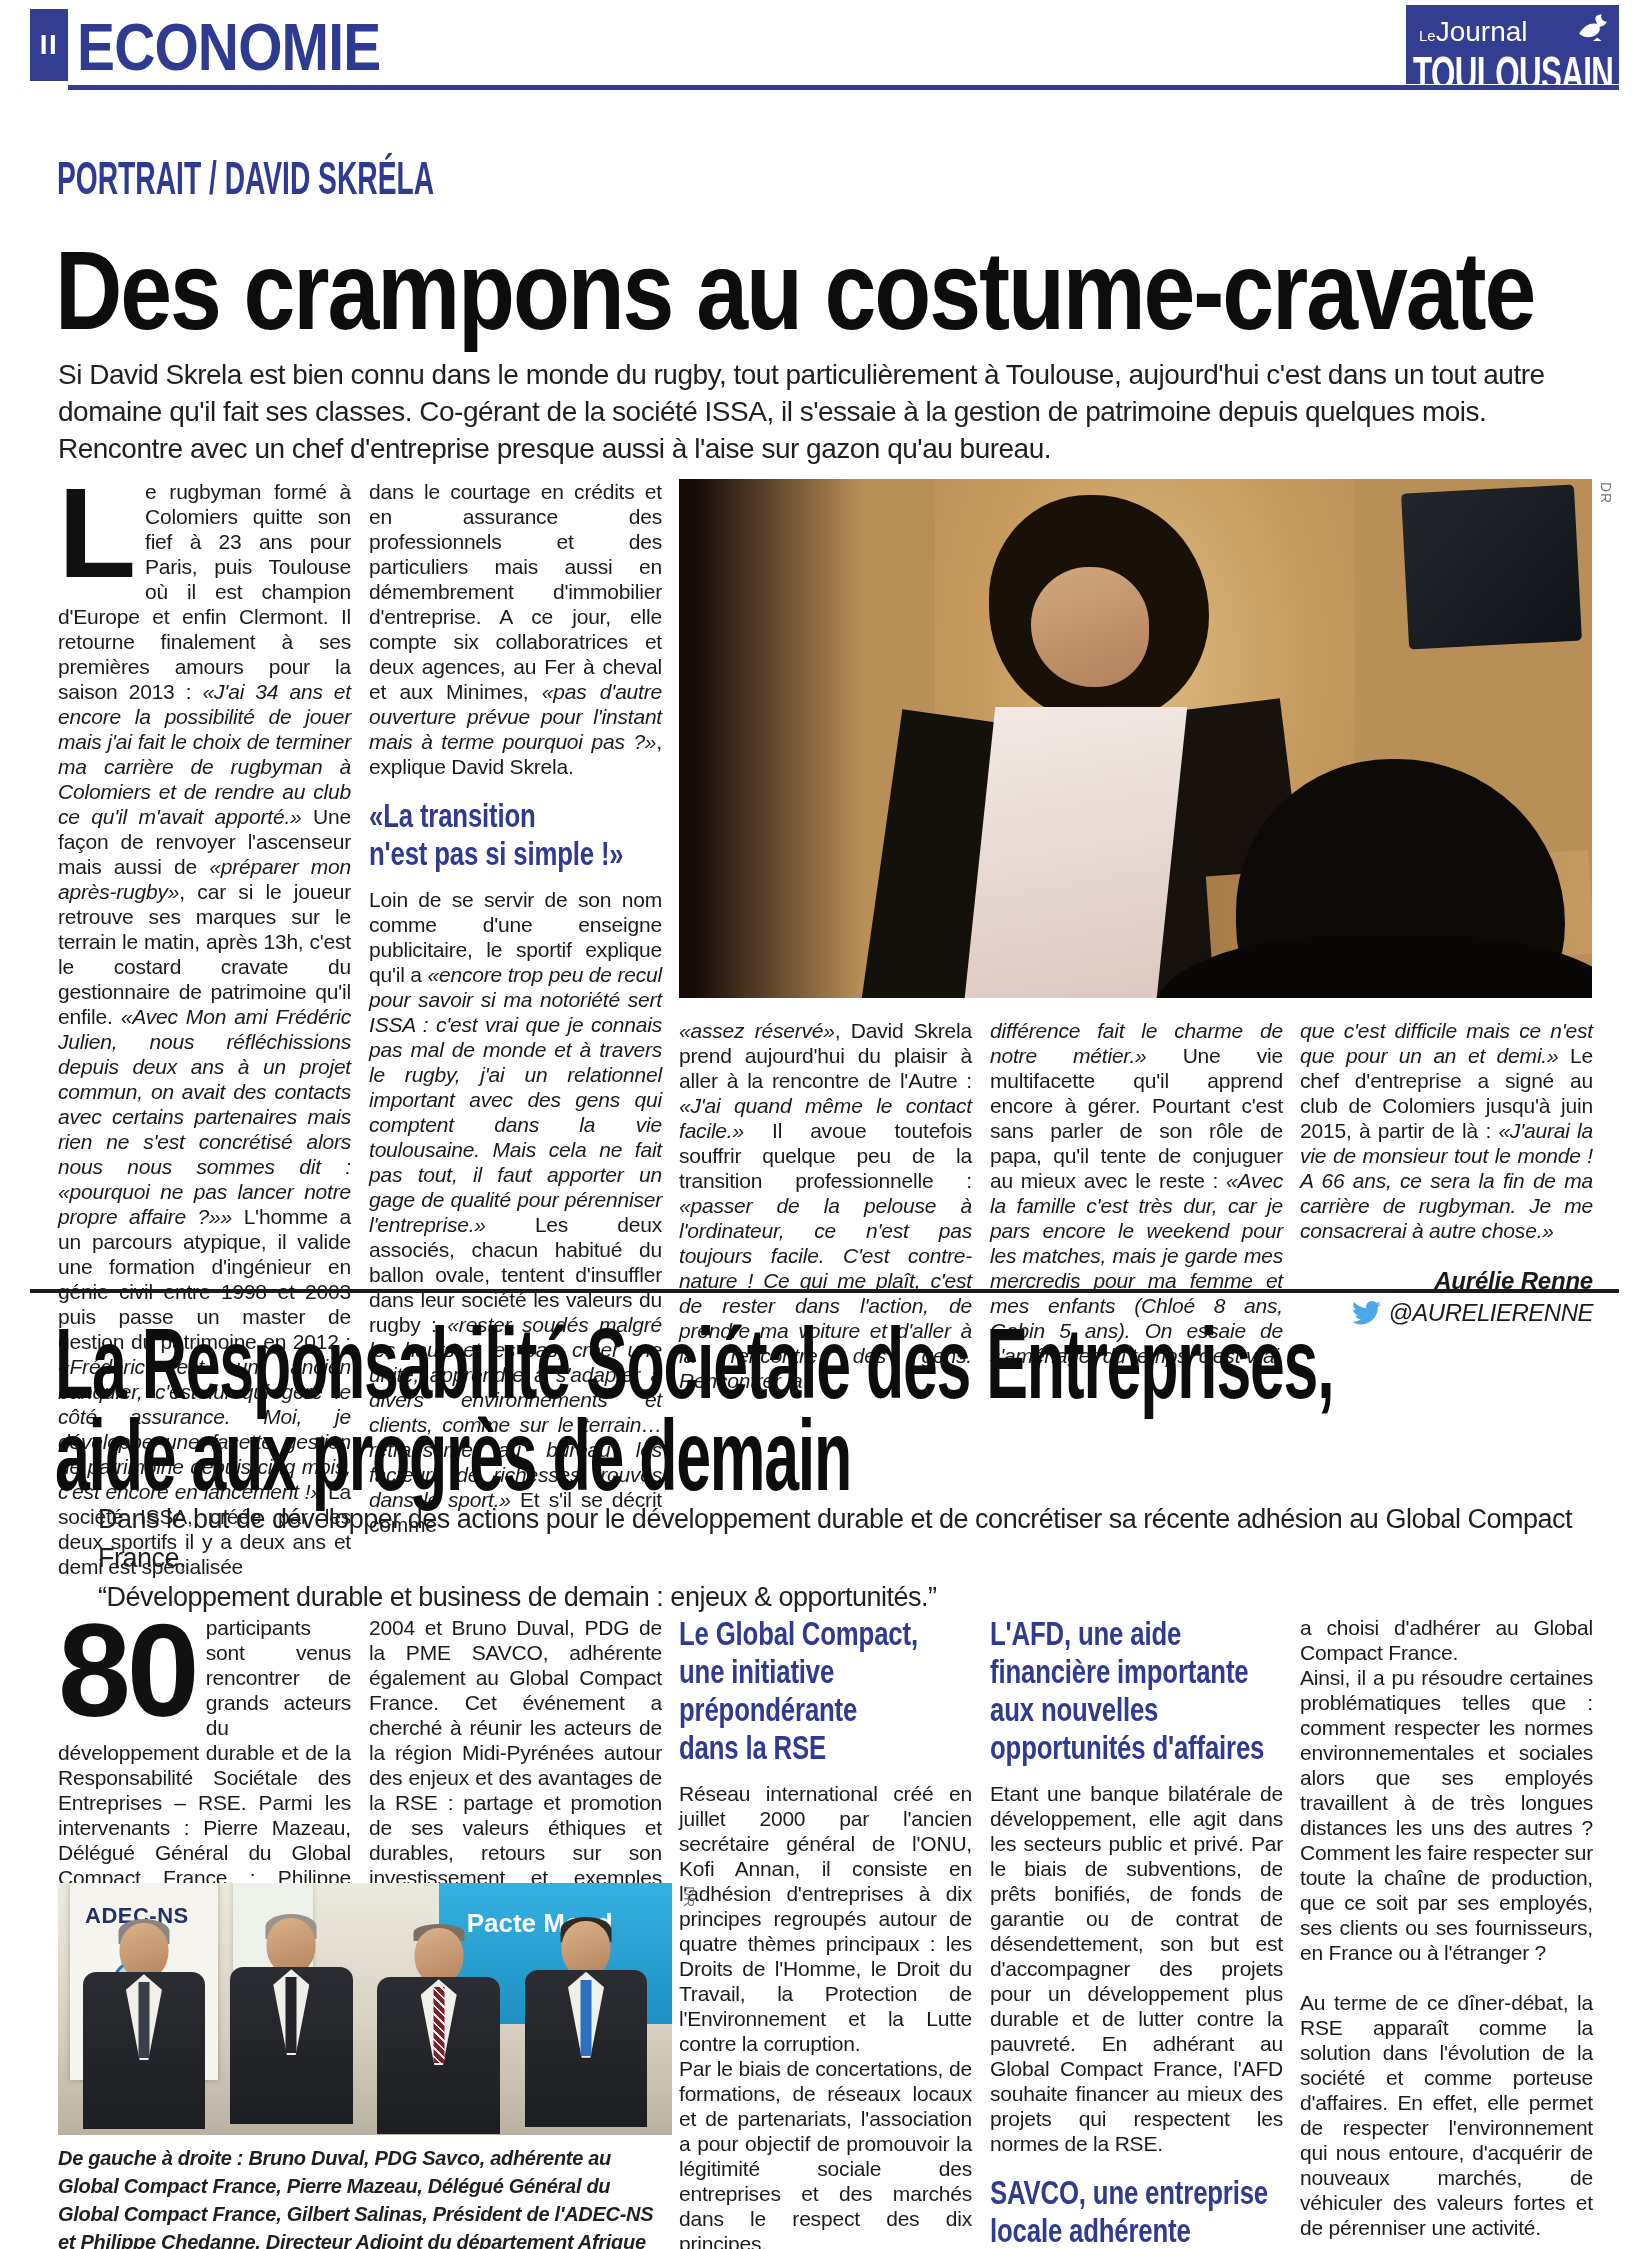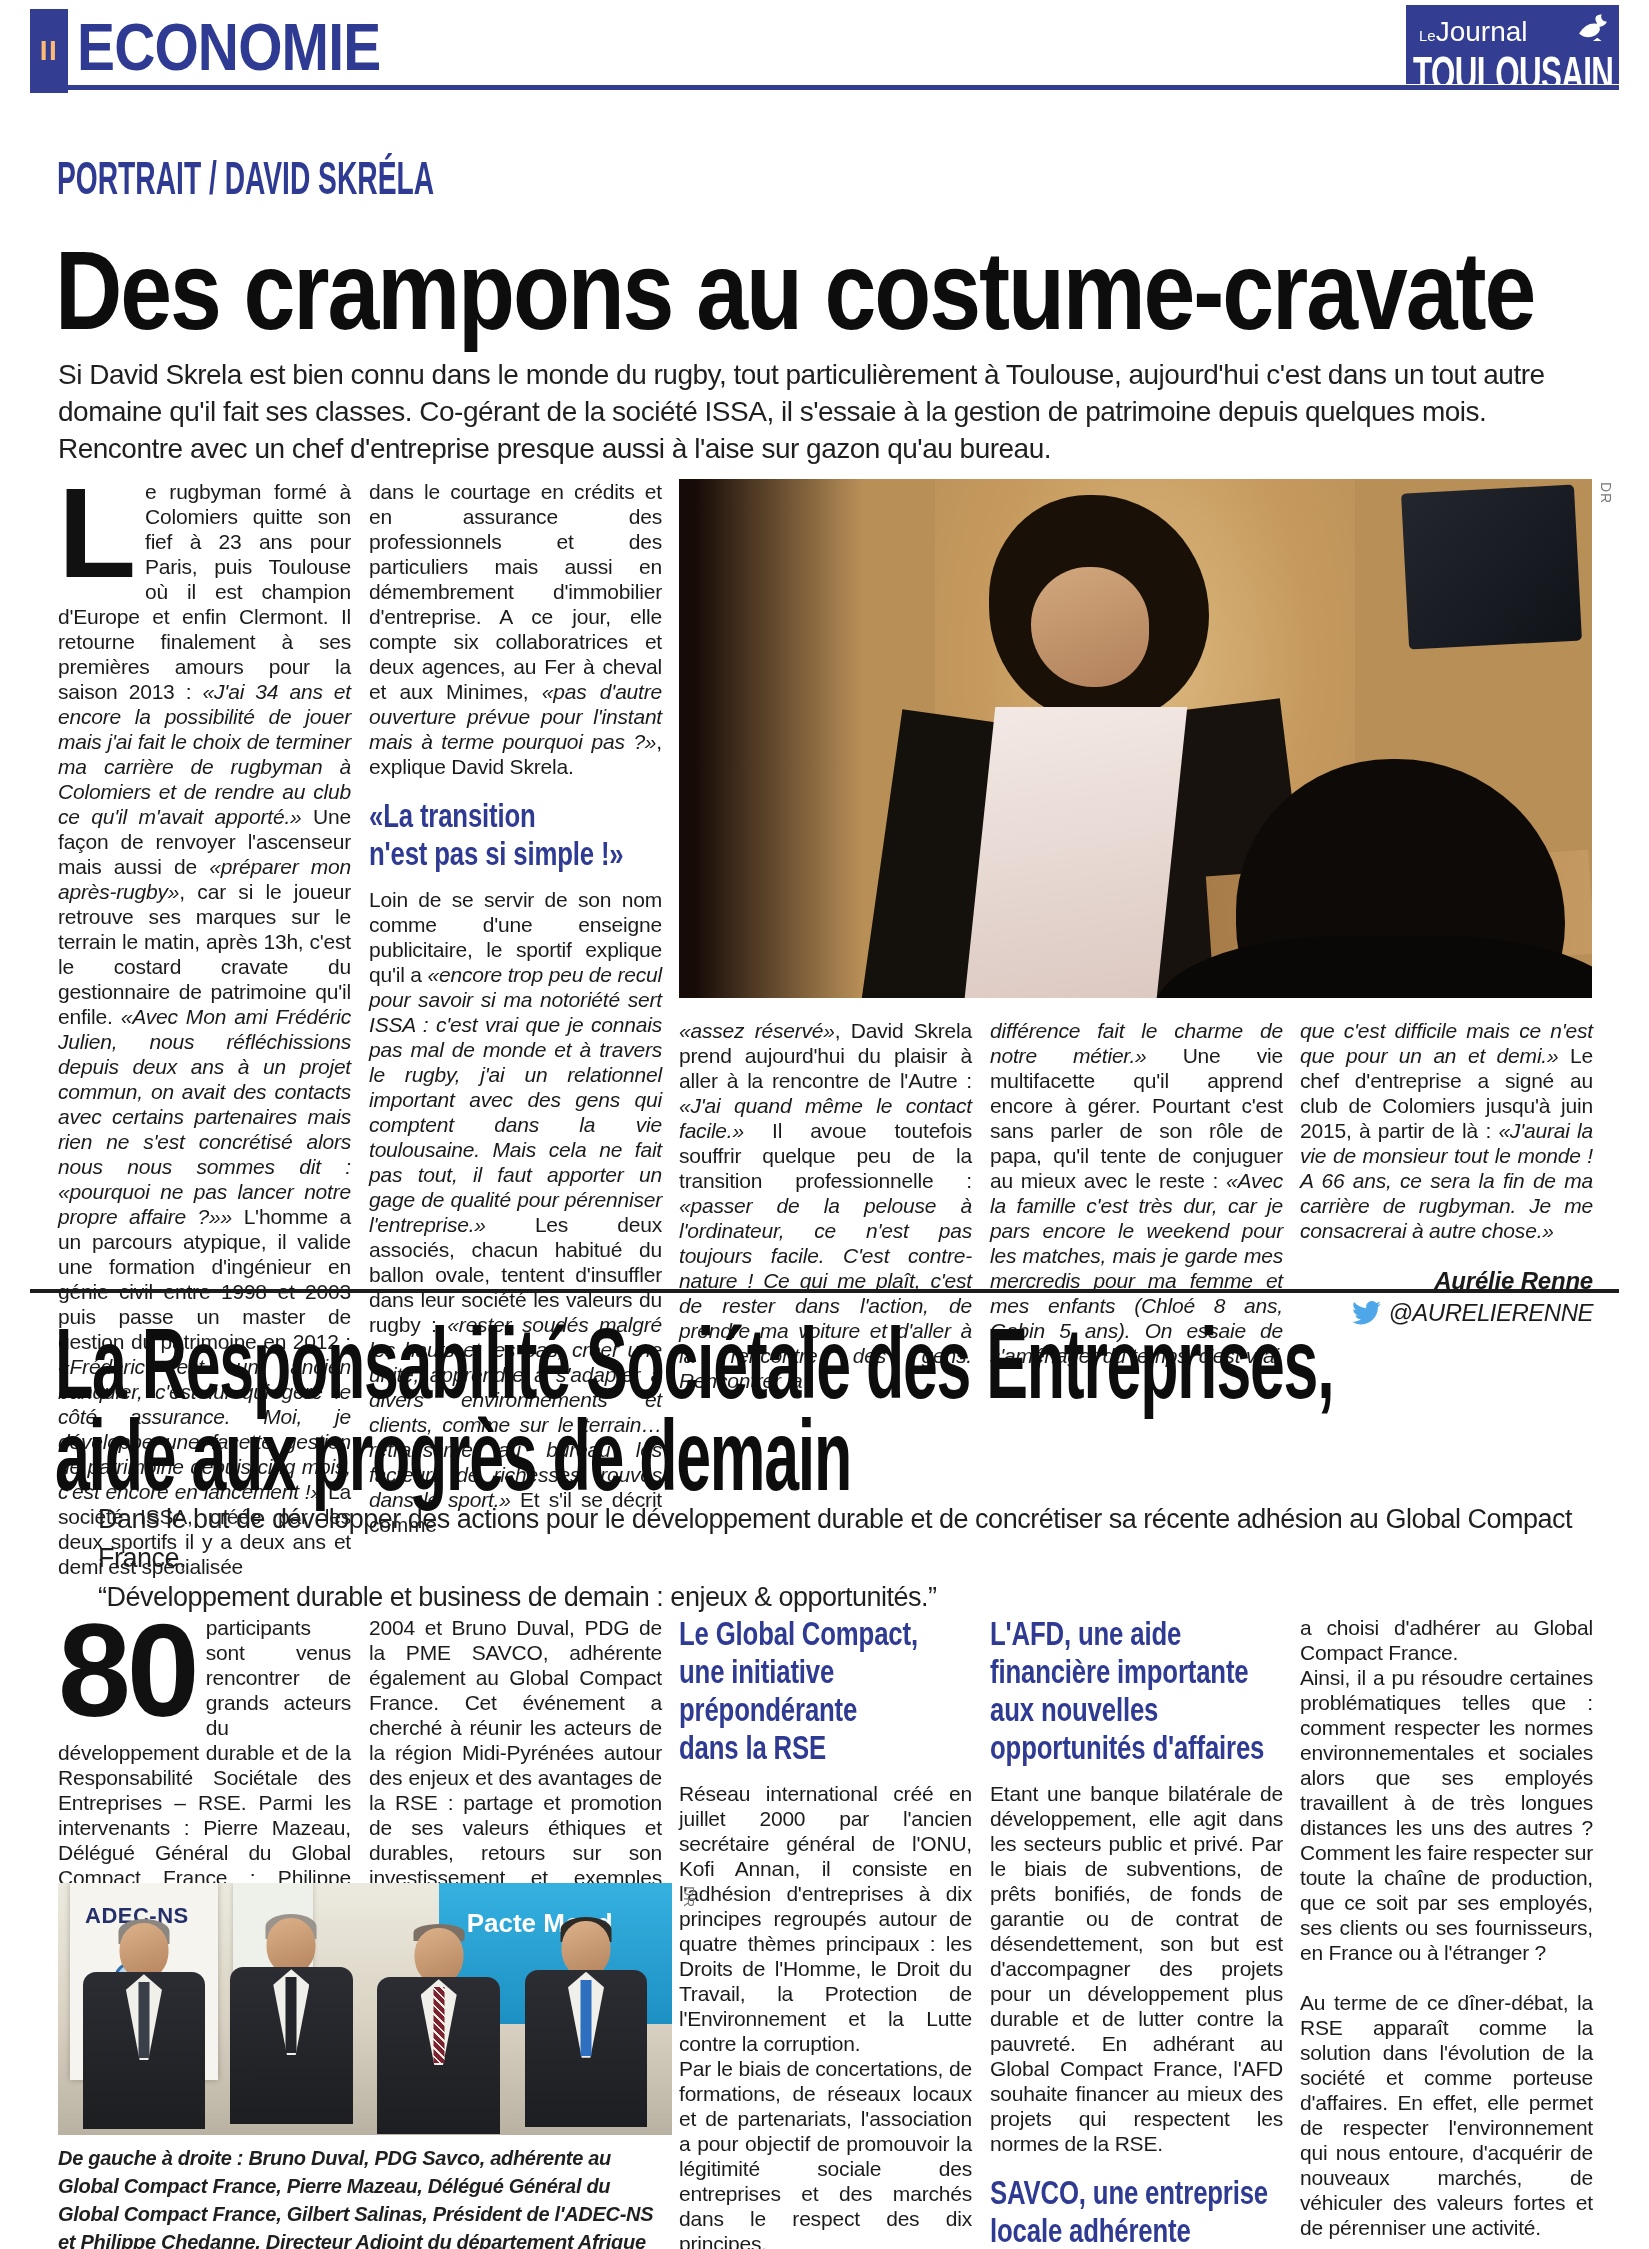--- a/index.html
+++ b/index.html
@@ -1,20 +1,20 @@
 <!DOCTYPE html>
 <html lang="fr" style="font-size:8px"><head>
 <meta charset="utf-8">
 <style>
   html,body{margin:0;padding:0;background:#ffffff;}
   .page{position:relative;width:1649px;height:2250px;background:#fff;overflow:hidden;
         font-family:"Liberation Sans","DejaVu Sans",sans-serif;color:#1b1b1b;}
   
-  .hdr-box{position:absolute;left:30px;top:9px;width:38px;height:84px;background:#333e92;
-           color:#fdba74;font-weight:bold;font-size:28px;display:flex;align-items:center;justify-content:center;letter-spacing:1.5px;}
+  .hdr-box{position:absolute;left:30px;top:9px;width:38px;height:72px;background:#333e92;
+           color:#ffffff;font-weight:bold;font-size:28px;display:flex;align-items:center;justify-content:center;letter-spacing:1.5px;}
   .hdr-section{position:absolute;left:77px;top:8px;font-size:67px;font-weight:bold;color:#2f3b92;
                transform:scaleX(.85);transform-origin:0 0;white-space:nowrap;letter-spacing:-1px;}
   .hdr-rule{position:absolute;left:68px;top:85px;width:1551px;height:4.6px;background:#333e92;}
   .hdr-right{position:absolute;right:254px;top:20px;text-align:right;color:#2f3b92;font-weight:bold;}
   .hdr-date{font-size:26px;line-height:30px;}
   .hdr-site{font-size:26px;line-height:32px;}
   .logo{position:absolute;left:1406px;top:5px;width:213px;height:79px;background:#333e92;color:#fff;overflow:hidden;}
   .logo-top{position:absolute;left:13px;top:11px;font-size:28px;white-space:nowrap;text-align:right;}
   .logo-le{font-size:15px;}
   .logo-name{position:absolute;left:7px;top:40px;font-size:49px;font-weight:bold;transform:scaleX(.64);transform-origin:0 0;white-space:nowrap;letter-spacing:-1px;}

